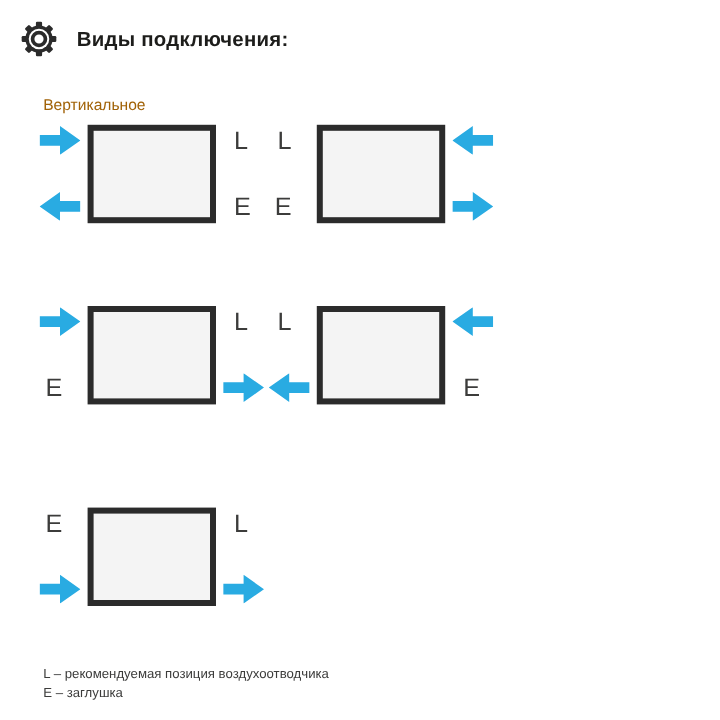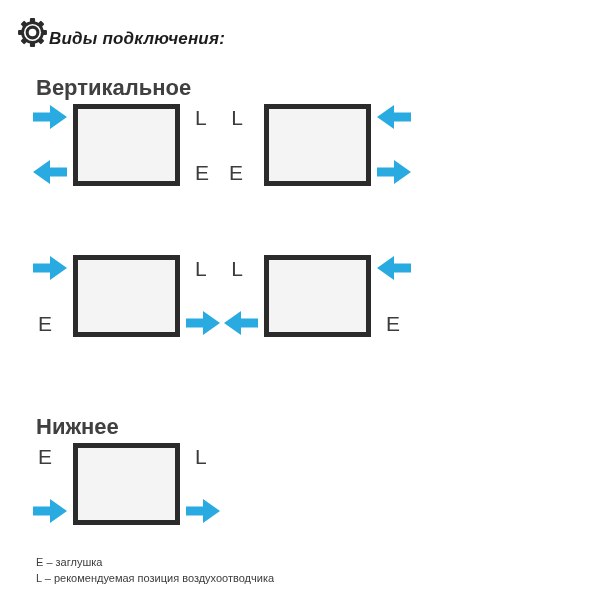--- a/index.html
+++ b/index.html
@@ -12,41 +12,41 @@
     height: 600px;
     background: #ffffff;
     overflow: hidden;
   }
 
   
   .header {
     position: absolute;
     top: 16px; left: 16px;
     display: flex;
-    align-items: flex-end;
-    font-style: italic;
+    align-items: center;
+    gap: 15px;
   }
   .gear { width: 33px; height: 33px; display: block; }
   .page-title {
     font-size: 17px;
     font-weight: 700;
     color: #1d1d1b;
     letter-spacing: 0.2px;
   }
 
   
   .sec { position: absolute; left: 36px; right: 0; }
   .sec-vertical { top: 78px; }
   .sec-diagonal { top: 249px; }
   .sec-bottom   { top: 417px; }
 
   .sec-title {
-    font-size: 22px;
-    font-weight: 700;
-    color: #404040;
+    font-size: 13px;
+    font-weight: 400;
+    color: #a16207;
     line-height: 20px;
   }
   .row {
     position: relative;
     height: 82px;
     margin-top: 6px;
   }
 
   
   .diagram { position: absolute; width: 107px; height: 82px; top: 0; }
@@ -227,21 +227,20 @@
         </div>
         <div class="port bottom right">
           <span class="letter">E</span>
         </div>
       </div>
 
     </div>
   </div>
 
   <div class="sec sec-bottom">
-    <div class="sec-title">Нижнее</div>
     <div class="row">
 
       <div class="diagram pos-a">
         <div class="radiator"></div>
         <div class="port top left">
           <span class="letter">E</span>
         </div>
         <div class="port top right">
           <span class="letter">L</span>
         </div>
@@ -258,17 +257,17 @@
                 <polygon points="0,7.5 17,7.5 17,0 34,12 17,24 17,16.5 0,16.5"></polygon>
               </svg>
           </span>
         </div>
       </div>
 
     </div>
   </div>
 
   <div class="legend">
+    <div class="legend-line">L – рекомендуемая позиция воздухоотводчика</div>
     <div class="legend-line">E – заглушка</div>
-    <div class="legend-line">L – рекомендуемая позиция воздухоотводчика</div>
   </div>
 
 </div>
 
 </body></html>

